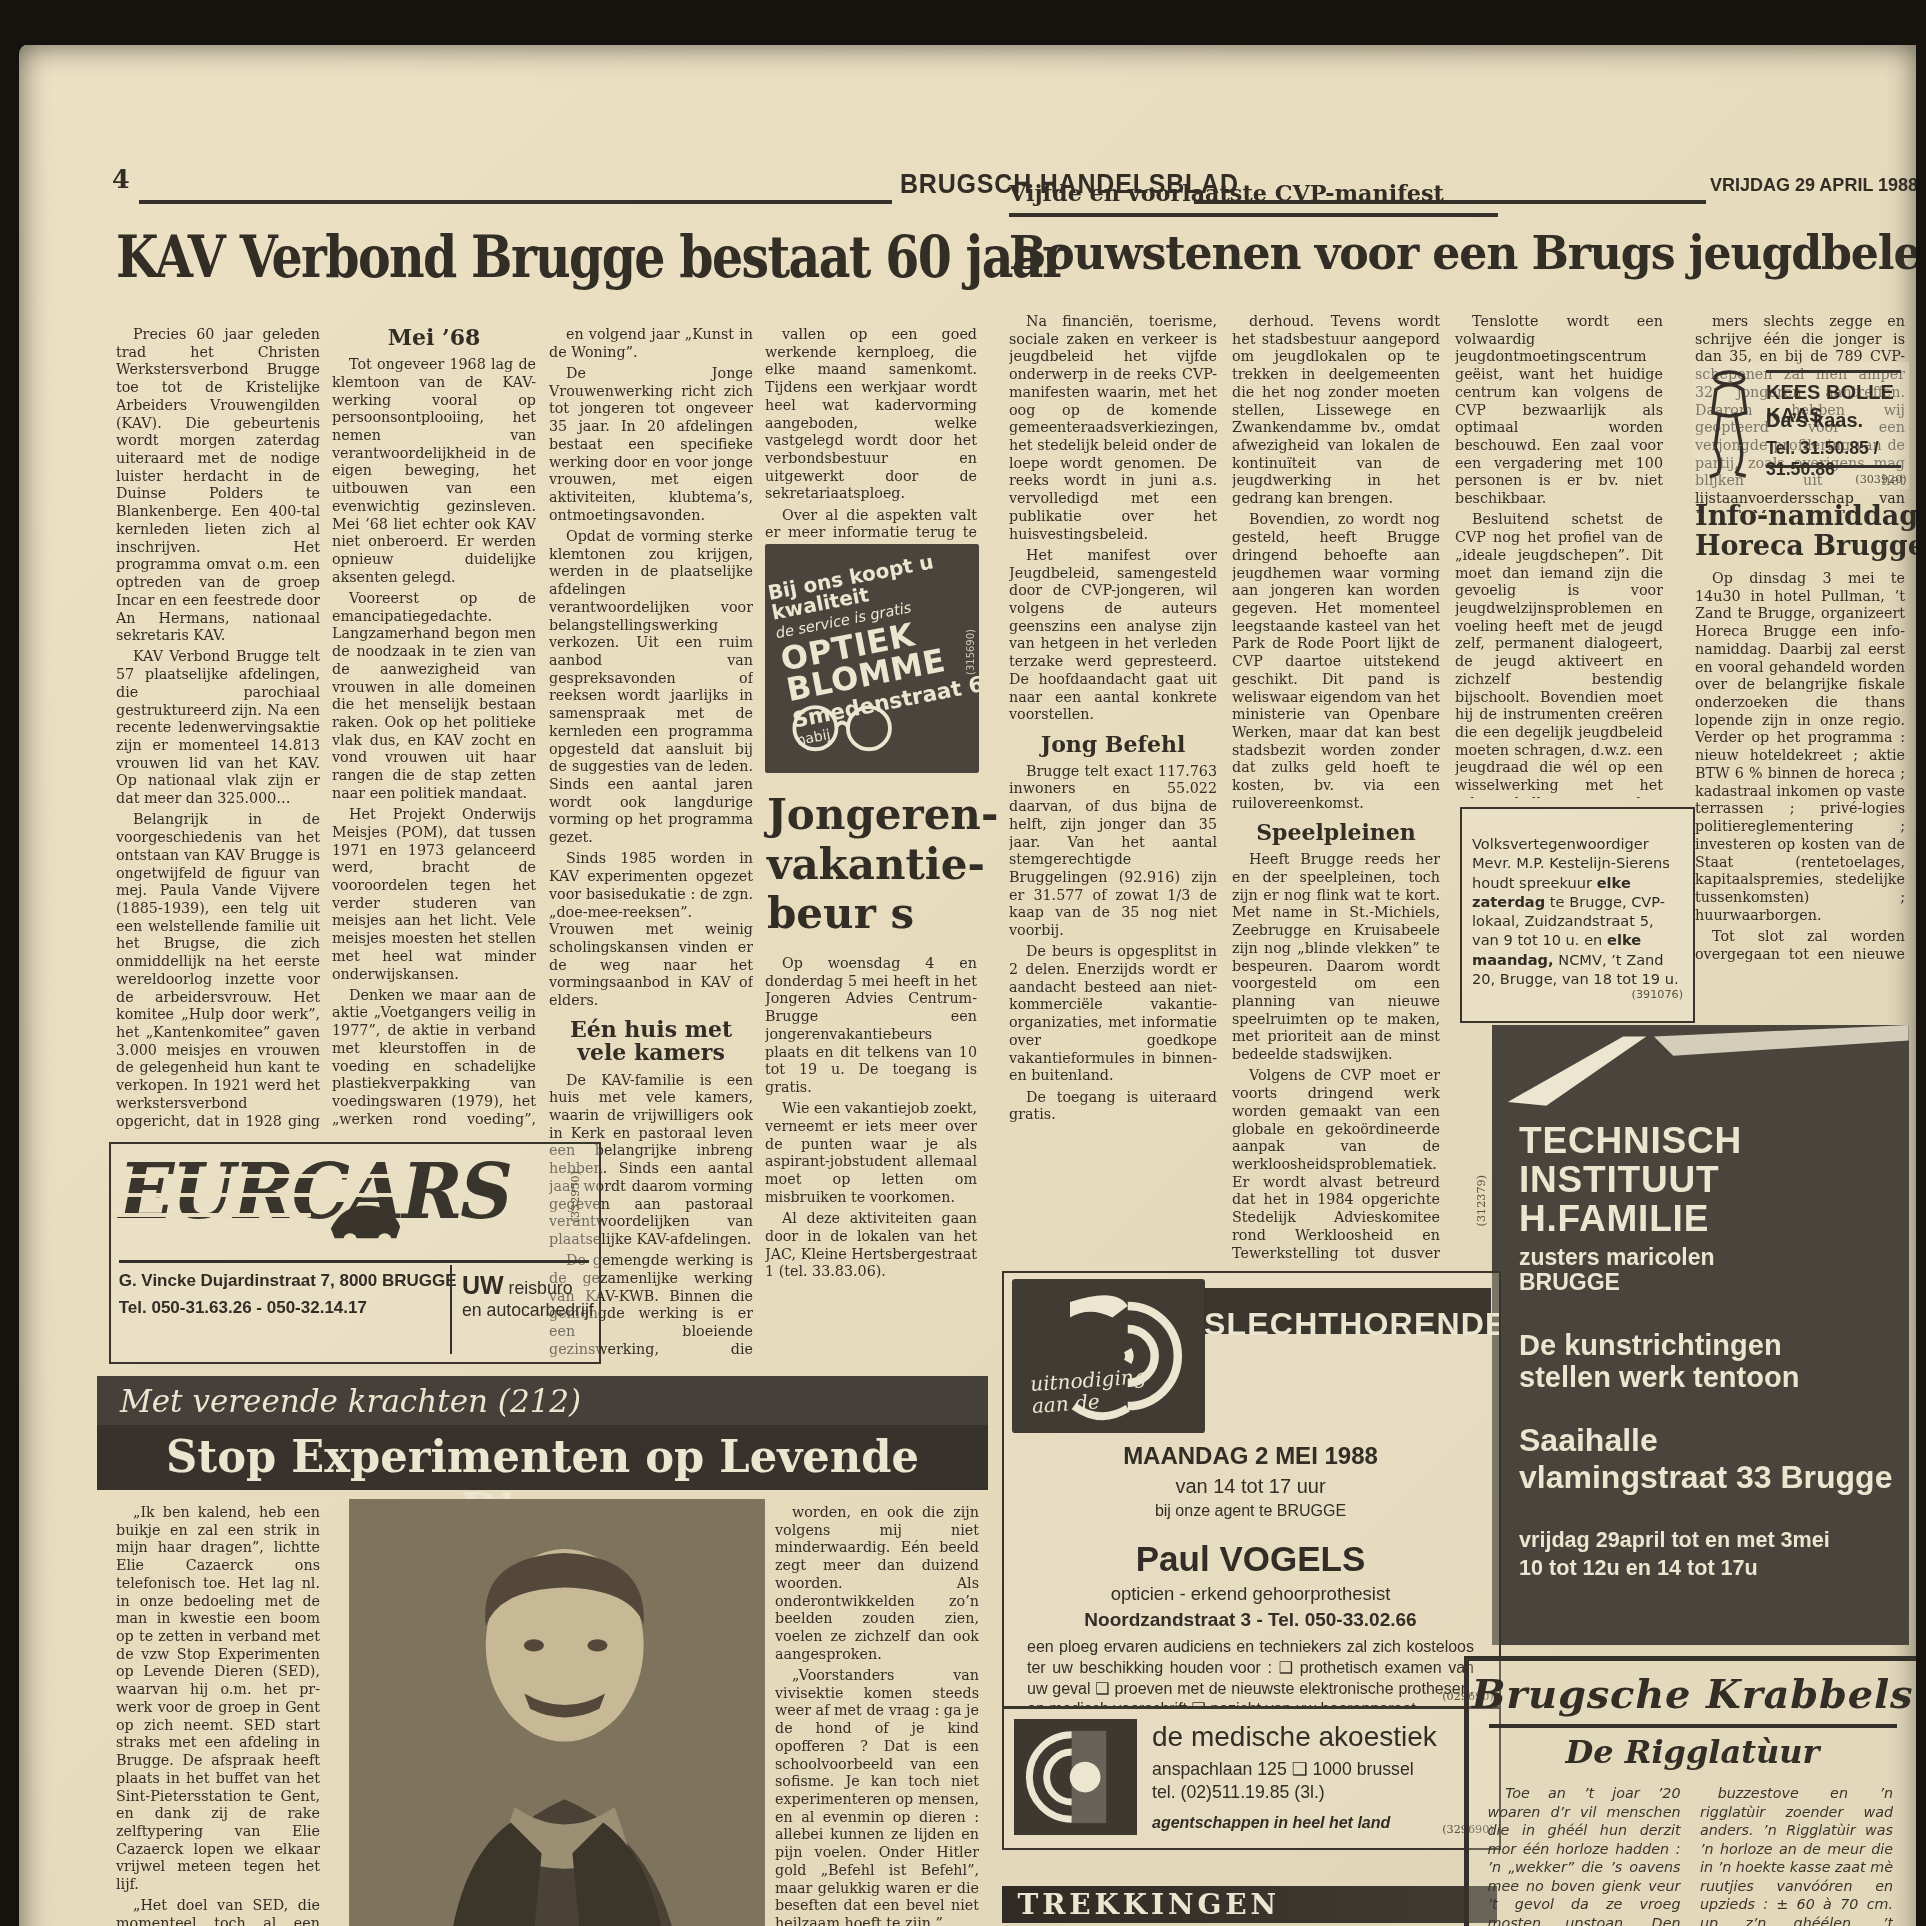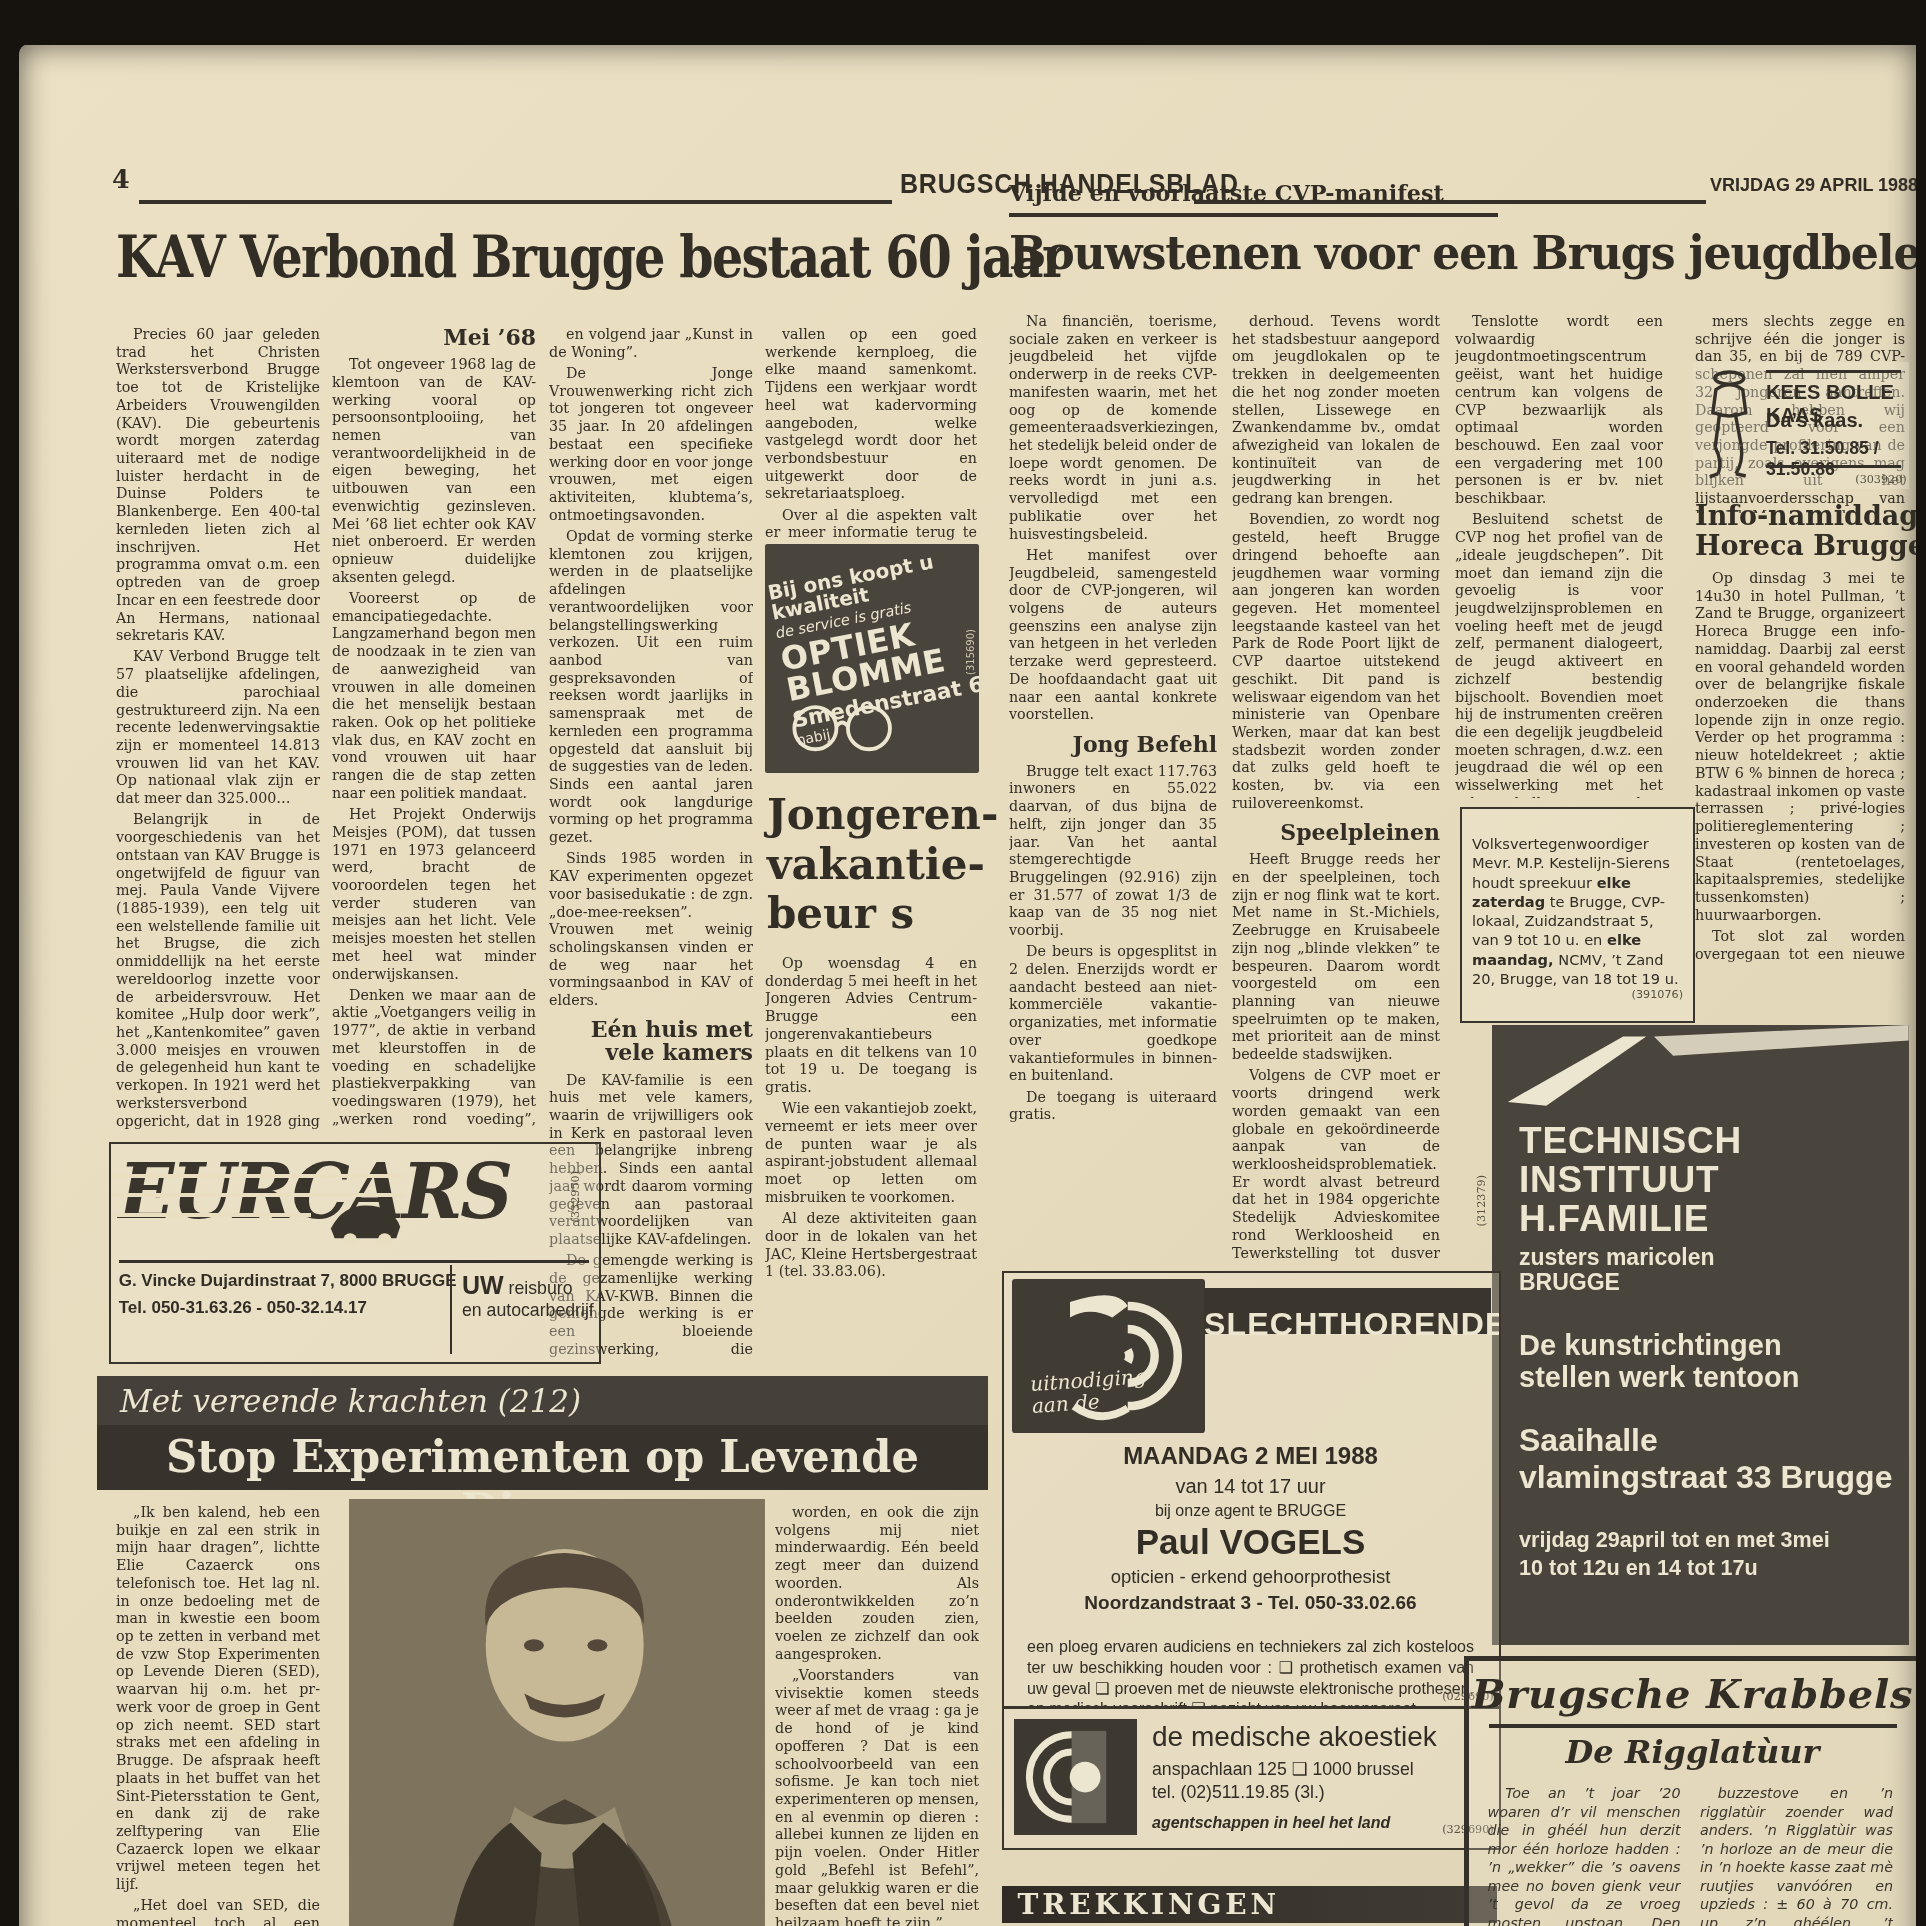--- a/index.html
+++ b/index.html
@@ -9,21 +9,21 @@
   .ser{font-family:"DejaVu Serif",serif}
   .san{font-family:"DejaVu Sans",sans-serif}
   .lib{font-family:"Liberation Sans",sans-serif}
   .b{font-weight:bold}.i{font-style:italic}.c{text-align:center}
   #paper{left:18.5px;top:44px;width:1899px;height:2610px;
        background:linear-gradient(135deg,#ece1c4 0%,#e6dbbd 45%,#dcd1b1 100%);
        border-radius:10px 3.9px 1.5px 1.5px;box-shadow:0 0 31px rgba(0,0,0,.6) inset}
   .rule{background:#35302a}
   .bcol{font-size:14.3px;line-height:1.24;text-align:justify;overflow:hidden;hyphens:auto}
   .bcol p{margin:0 0 3.5px;text-indent:17px}
-  .sub{font-weight:bold;text-align:right;font-size:22px;line-height:1.05;margin:8.5px 0 7px;text-indent:0}
+  .sub{font-weight:bold;text-align:center;font-size:22px;line-height:1.05;margin:8.5px 0 7px;text-indent:0}
   .darkad{background:#4a453c;color:#ece5d0;overflow:hidden}
   .adnum{font-size:11.2px;color:#55503f}
   .vert{writing-mode:vertical-rl;transform:rotate(180deg)}
   .wbox{border:2.3px solid #3a352c;overflow:hidden}
   .krcol{font-size:14.3px;line-height:1.3;text-align:justify;overflow:hidden;
          font-family:"DejaVu Sans",sans-serif;font-style:italic;color:#3a352c}
   .krcol p{margin:0 0 5.4px;text-indent:17.7px}
   .white-t{color:#ece5d0}
 </style>
 </head>
@@ -276,21 +276,21 @@
     <div>uitnodiging</div>
     <div>aan de</div>
   </div>
   <div class="abs" style="left:200px;top:15.4px;width:287px;height:46px;background:#3a362e">
     <div class="lib b white-t c" style="padding-top:18px;font-size:32px;letter-spacing:1.2px">SLECHTHORENDEN</div>
   </div>
   <div class="abs lib c" style="left:31px;top:169px;width:431px">
     <div class="b" style="font-size:24px">MAANDAG 2 MEI 1988</div>
     <div style="font-size:20px;margin-top:5.4px">van 14 tot 17 uur</div>
     <div style="font-size:16px;margin-top:3.9px">bij onze agent te BRUGGE</div>
-    <div class="b" style="font-size:35px;margin-top:2px">Paul VOGELS</div>
+    <div class="b" style="font-size:35px;margin-top:19px">Paul VOGELS</div>
     <div style="font-size:18.5px;margin-top:3.9px">opticien - erkend gehoorprothesist</div>
     <div class="b" style="font-size:19px;margin-top:3.9px">Noordzandstraat 3 - Tel. 050-33.02.66</div>
   </div>
   <div class="abs lib" style="left:23px;top:364px;width:447px;font-size:16px;line-height:1.3;text-align:justify">een ploeg ervaren audiciens en techniekers zal zich kosteloos ter uw beschikking houden voor : ❑ prothetisch examen van uw geval ❑ proeven met de nieuwste elektronische prothesen, op medisch voorschrift ❑ nazicht van uw hoorapparaat.</div>
   <div class="abs adnum" style="right:5.4px;bottom:3.1px">(029690)</div>
 </div>
 
 <div class="abs wbox" style="left:1002px;top:1707px;width:495px;height:139px;background:rgba(238,230,208,.35)">
   <div class="abs" style="left:9.6px;top:9.6px;width:123px;height:116px;background:#3d3931">
     <svg width="123" height="116" viewBox="0 0 320 300">

